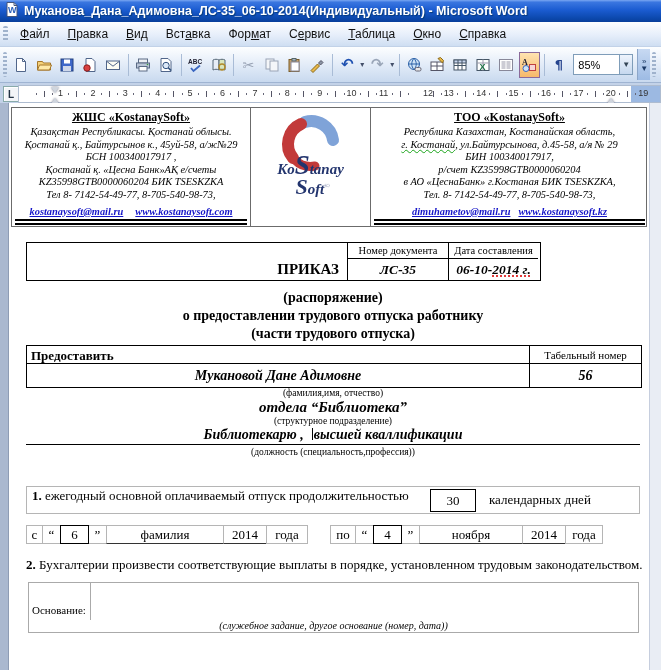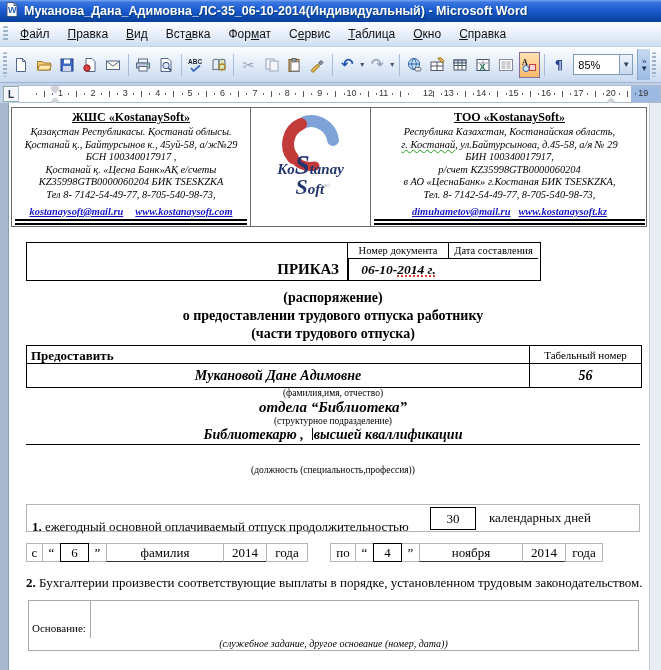--- a/index.html
+++ b/index.html
@@ -75,21 +75,21 @@
   .g-name{font:bold italic 14px "Liberation Serif",serif;display:flex;align-items:center;justify-content:center;border-right:1px solid #000;}
   .g-num{font:bold italic 14px "Liberation Serif",serif;display:flex;align-items:center;justify-content:center;}
   .cap{width:614px;margin-left:17px;text-align:center;font:9.5px "Liberation Serif",serif;line-height:11px;}
   .dept{width:614px;margin-left:17px;text-align:center;font:bold italic 15px "Liberation Serif",serif;line-height:17px;}
   .posline{width:614px;margin-left:17px;text-align:center;font:bold italic 14px "Liberation Serif",serif;border-bottom:1.5px solid #000;padding-bottom:1px;line-height:16px;}
   .caret{display:inline-block;width:1px;height:12px;background:#000;vertical-align:-1px;margin:0 1px;}
   .periodbox{width:614px;margin:2px 0 0 17px;border:1px solid #b5b5b5;font:13px "Liberation Serif",serif;padding:2px 0 2px 4px;box-sizing:border-box;}
   .b{font-weight:bold;}
   
   .item1{position:relative;width:614px;height:28px;margin:28px 0 0 17px;border:1px solid #b5b5b5;box-sizing:border-box;font:13px "Liberation Serif",serif;}
-  .item1 .txt{position:absolute;left:5px;top:14px;}
+  .item1 .txt{position:absolute;left:5px;top:1px;}
   .daysbox{position:absolute;left:403px;top:2px;width:44px;height:21px;border:1px solid #000;display:flex;align-items:center;justify-content:center;font:13px "Liberation Serif",serif;}
   .item1 .tail{position:absolute;left:462px;top:5px;}
   
   .datesrow{display:flex;margin:11px 0 0 17px;height:19px;font:13px "Liberation Serif",serif;}
   .dc{border:1px solid #b5b5b5;margin-left:-1px;display:flex;align-items:center;justify-content:center;box-sizing:border-box;height:19px;}
   .dc.first{margin-left:0;}
   .dayc{border:1px solid #000;z-index:2;}
   .fillc{border-bottom:1.5px solid #333;}
   .dspacer{width:24px;border:none;}
   
@@ -445,41 +445,42 @@
         <div class="hline">Тел. 8- 7142-54-49-77,  8-705-540-98-73,</div>
         <div class="hlinks"><span class="lnk">dimuhametov@mail.ru</span>&nbsp;&nbsp;<span class="lnk">www.kostanaysoft.kz</span></div>
         <div class="dline"></div>
       </div>
     </div>
 
     <div class="ordtab">
       <div class="oc1">ПРИКАЗ</div>
       <div class="oh">Номер документа</div>
       <div class="oh oh2">Дата составления</div>
+      <div class="od">ЛС-35</div>
       <div class="od od2">
           <span>06-10-</span>
           <span class="sp-red">2014 г.</span>
         </div>
     </div>
 
     <div class="subt" style="margin-top:8px">(распоряжение)</div>
     <div class="subt">о предоставлении трудового отпуска работнику</div>
     <div class="subt">(части трудового отпуска)</div>
 
     <div class="grtab">
       <div class="ga g-label">Предоставить</div>
       <div class="g-tabh">Табельный номер</div>
       <div class="g-name">Мукановой Дане Адимовне</div>
       <div class="g-num">56</div>
     </div>
     <div class="cap">(фамилия,имя, отчество)</div>
     <div class="dept">отдела “Библиотека”</div>
     <div class="cap">(структурное подразделение)</div>
     <div class="posline"><span>Библиотекарю ,</span>&nbsp; <span class="caret"></span><span>высшей кваллификации</span></div>
-    <div class="cap" style="margin-top:20px">(должность (специальность,профессия))</div>
+    <div class="cap" style="margin-top:2px">(должность (специальность,профессия))</div>
 
 
     <div class="item1">
       <span class="txt"><span class="b">1.</span><span> ежегодный основной оплачиваемый отпуск  продолжительностью</span></span>
       <span class="daysbox">30</span>
       <span class="tail">календарных дней</span>
     </div>
 
     <div class="datesrow">
       <span class="dc first" style="width:17px">с</span>

